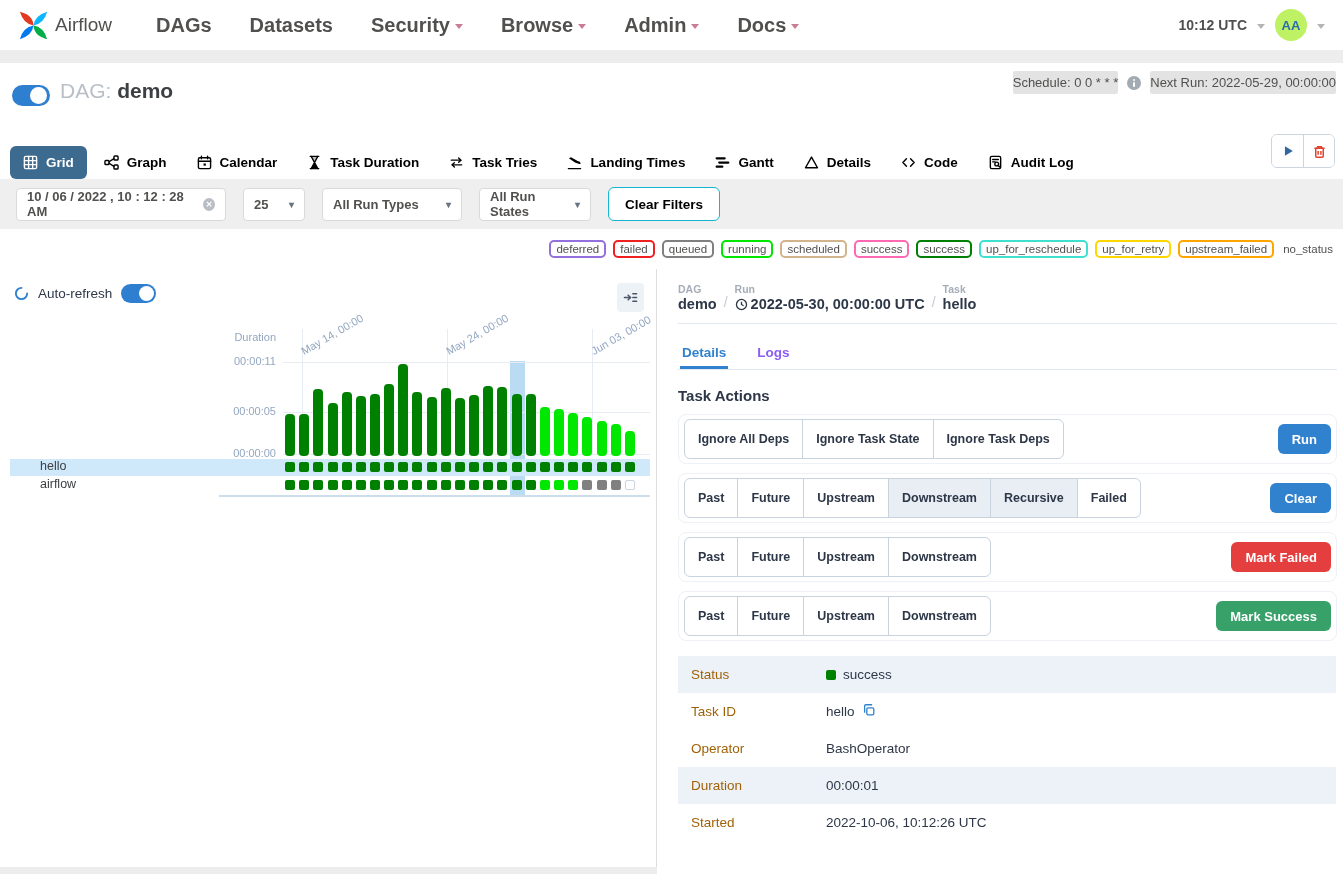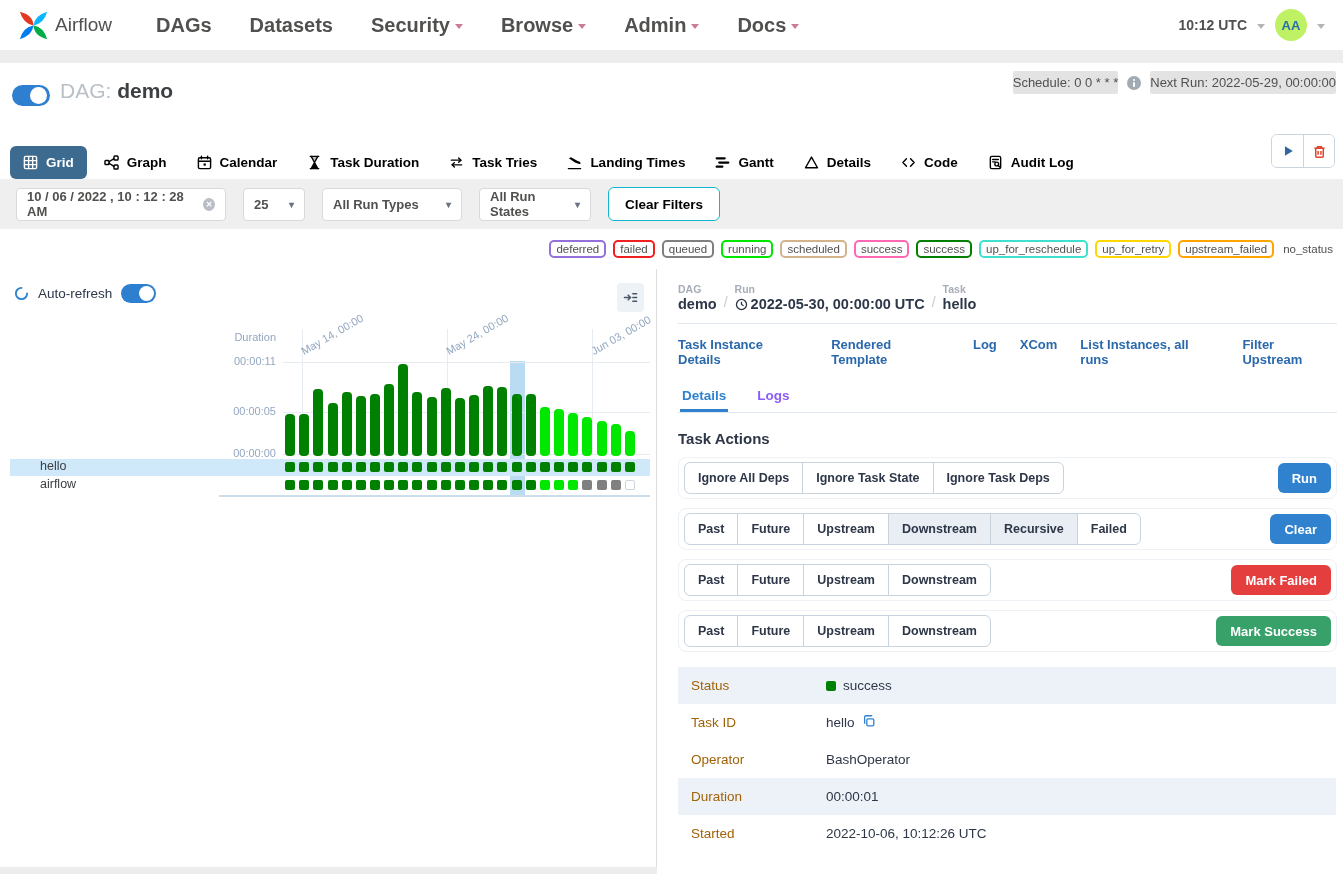--- a/index.html
+++ b/index.html
@@ -83,21 +83,21 @@
   .crumb .cv{font-size:14.5px;font-weight:700;color:#2d3748;display:flex;align-items:center;gap:3px;}
   .crumb-sep{color:#c3cbd4;font-size:14px;padding-bottom:2px;}
   .rp-divider{border-bottom:1px solid #e2e8f0;margin-top:11px;}
   .rp-links{display:flex;gap:23px;margin-top:13px;font-size:13px;font-weight:700;color:#2a69ac;flex-wrap:nowrap;}
   .rp-tabs{display:flex;gap:27px;margin-top:15px;border-bottom:1px solid #e2e8f0;padding-left:2px;}
   .rp-tab{padding:6px 2px 9px;font-size:13.5px;font-weight:700;color:#8b5cf6;}
   .rp-tab.active{color:#3182ce;border-bottom:3px solid #3182ce;padding-bottom:6px;}
   .ta-title{margin:17px 0 10px;font-size:15px;font-weight:700;color:#2d3748;}
   .action-row{display:flex;justify-content:space-between;align-items:center;border:1px solid #eef1f5;border-radius:8px;padding:4px 5px;margin-bottom:9px;}
   .bgroup{display:flex;}
-  .gbtn{height:32px;padding:0 13px;background:#fff;border:1px solid #c8d3de;margin-left:-1px;font-size:12.5px;font-weight:700;color:#2d3748;display:flex;align-items:center;}
+  .gbtn{height:40px;padding:0 13px;background:#fff;border:1px solid #c8d3de;margin-left:-1px;font-size:12.5px;font-weight:700;color:#2d3748;display:flex;align-items:center;}
   .gbtn:first-child{border-radius:6px 0 0 6px;margin-left:0;}
   .gbtn:last-child{border-radius:0 6px 6px 0;}
   .gbtn.on{background:#e9eef5;}
   .abtn{height:30px;padding:0 14px;border-radius:6px;border:none;color:#fff;font-size:13px;font-weight:700;display:flex;align-items:center;}
   .dtable{margin-top:15px;margin-right:1px;}
   .drow{display:flex;align-items:center;height:37px;font-size:13.5px;padding-left:13px;}
   .drow.shade{background:#edf2f8;}
   .dlabel{width:135px;color:#a16207;}
   .dvalue{color:#2d3748;display:flex;align-items:center;gap:7px;}
   .st-square{width:10px;height:10px;border-radius:2px;display:inline-block;}
@@ -467,28 +467,20 @@
             <span data-interactable="false">2022-05-30, 00:00:00 UTC</span>
           </div>
         </div>
         <span class="crumb-sep" data-interactable="false">/</span>
         <div class="crumb" data-interactable="true">
           <div class="cl" data-interactable="false">Task</div>
           <div class="cv" data-interactable="false">hello</div>
         </div>
       </div>
       <div class="rp-divider" data-interactable="false"></div>
-      <div class="rp-links" id="rp-links" data-interactable="false">
-          <span data-interactable="true">Task Instance Details</span>
-          <span data-interactable="true">Rendered Template</span>
-          <span data-interactable="true">Log</span>
-          <span data-interactable="true">XCom</span>
-          <span data-interactable="true">List Instances, all runs</span>
-          <span data-interactable="true">Filter Upstream</span>
-        </div>
       <div class="rp-tabs" id="rp-tabs" data-interactable="false">
           <span class="rp-tab active" data-interactable="true">Details</span>
           <span class="rp-tab" data-interactable="true">Logs</span>
         </div>
       <div class="ta-title" data-interactable="false">Task Actions</div>
       <div id="action-rows" data-interactable="false">
           <div class="action-row" data-interactable="false">
      <div class="bgroup" data-interactable="false">
        <span class="gbtn" data-interactable="true">Ignore All Deps</span>
               <span class="gbtn" data-interactable="true">Ignore Task State</span>

